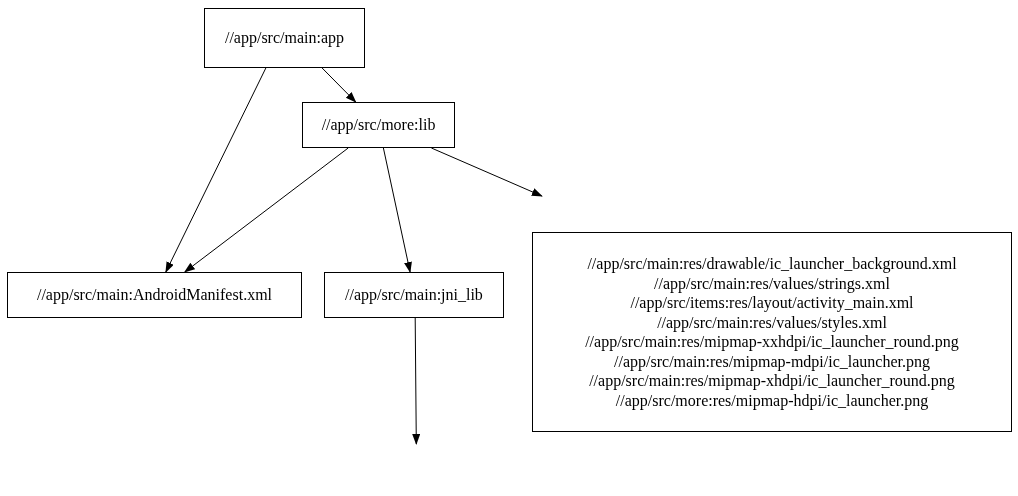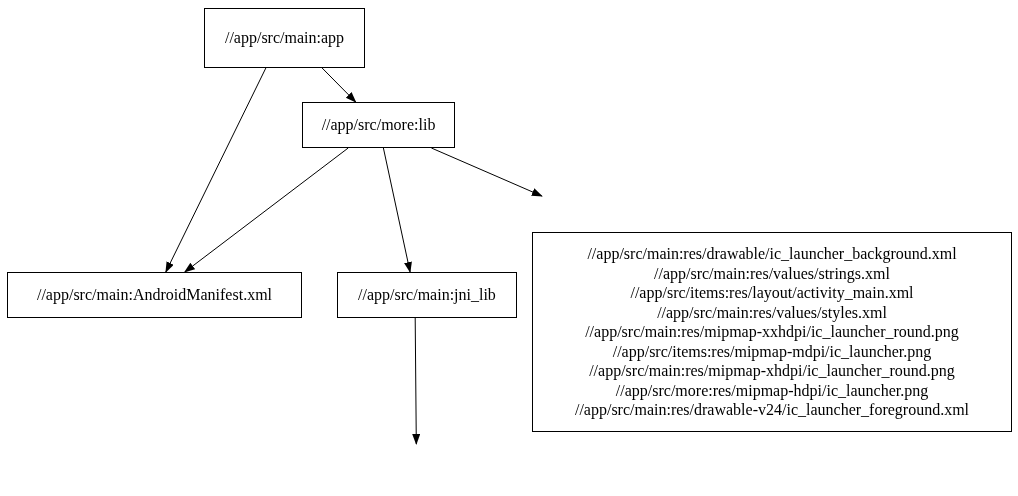--- a/index.html
+++ b/index.html
@@ -27,21 +27,21 @@
     justify-content: center;
     text-align: center;
     font-size: 16px;
     line-height: 19.5px;
     white-space: nowrap;
     z-index: 2;
   }
   #node-app     { left: 204px; top:   8px; width: 161px; height: 60px; }
   #node-lib     { left: 302px; top: 102px; width: 153px; height: 46px; }
   #node-manifest{ left:   7px; top: 272px; width: 295px; height: 46px; }
-  #node-jni     { left: 337px; top: 272px; width: 180px; height: 46px; }
+  #node-jni     { left: 324px; top: 272px; width: 180px; height: 46px; }
   #node-res     { left: 532px; top: 196px; width: 480px; height: 200px; margin-top: 36px; }
   #node-cpp     { left: 283px; top: 444px; width: 267px; height: 46px; }
   #edges {
     position: absolute;
     left: 0; top: 0;
     width: 1018px;
     height: 496px;
     z-index: 1;
     pointer-events: none;
   }
@@ -84,20 +84,19 @@
   <div class="node" id="node-jni">
     <span>//app/src/main:jni_lib</span>
   </div>
 
   <div class="node" id="node-res">
     <span>//app/src/main:res/drawable/ic_launcher_background.xml</span>
     <span>//app/src/main:res/values/strings.xml</span>
     <span>//app/src/items:res/layout/activity_main.xml</span>
     <span>//app/src/main:res/values/styles.xml</span>
     <span>//app/src/main:res/mipmap-xxhdpi/ic_launcher_round.png</span>
-    <span>//app/src/items:res/mipmap-mdpi/ic_launcher.png</span>
+    <span>//app/src/main:res/mipmap-mdpi/ic_launcher.png</span>
     <span>//app/src/main:res/mipmap-xhdpi/ic_launcher_round.png</span>
     <span>//app/src/more:res/mipmap-hdpi/ic_launcher.png</span>
-    <span>//app/src/main:res/drawable-v24/ic_launcher_foreground.xml</span>
   </div>
 
 
 </div>
 
 </body></html>

